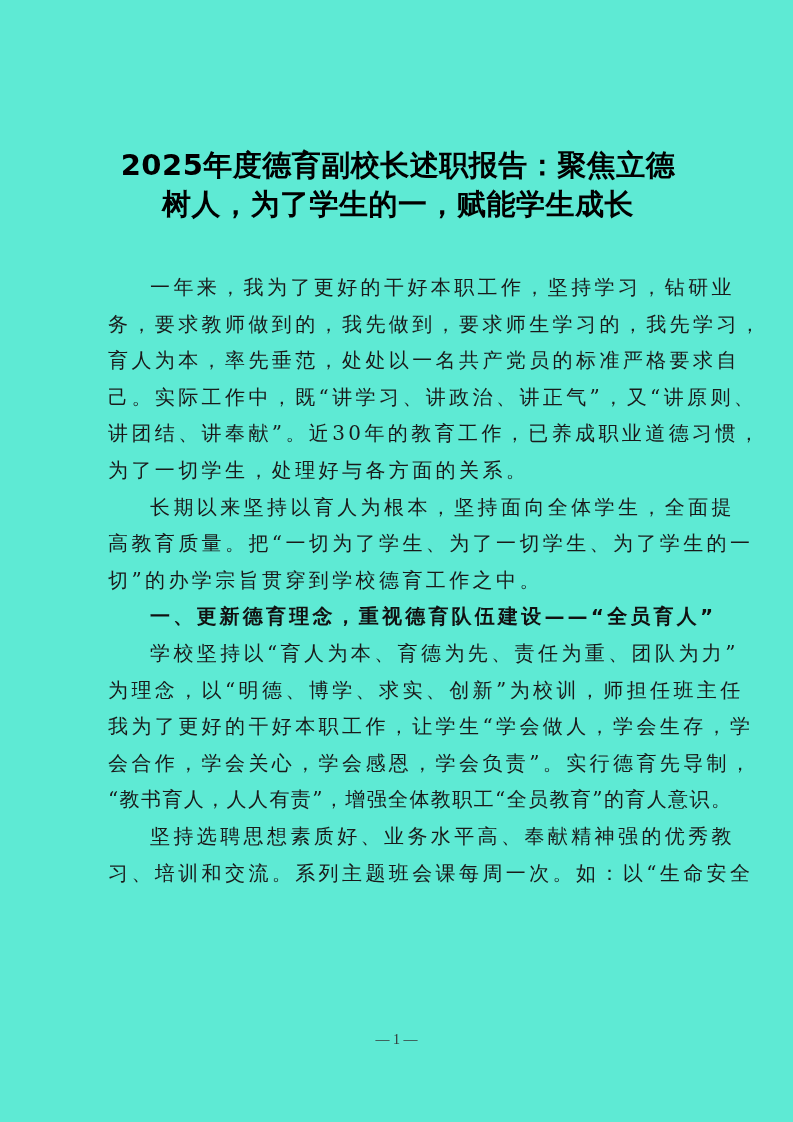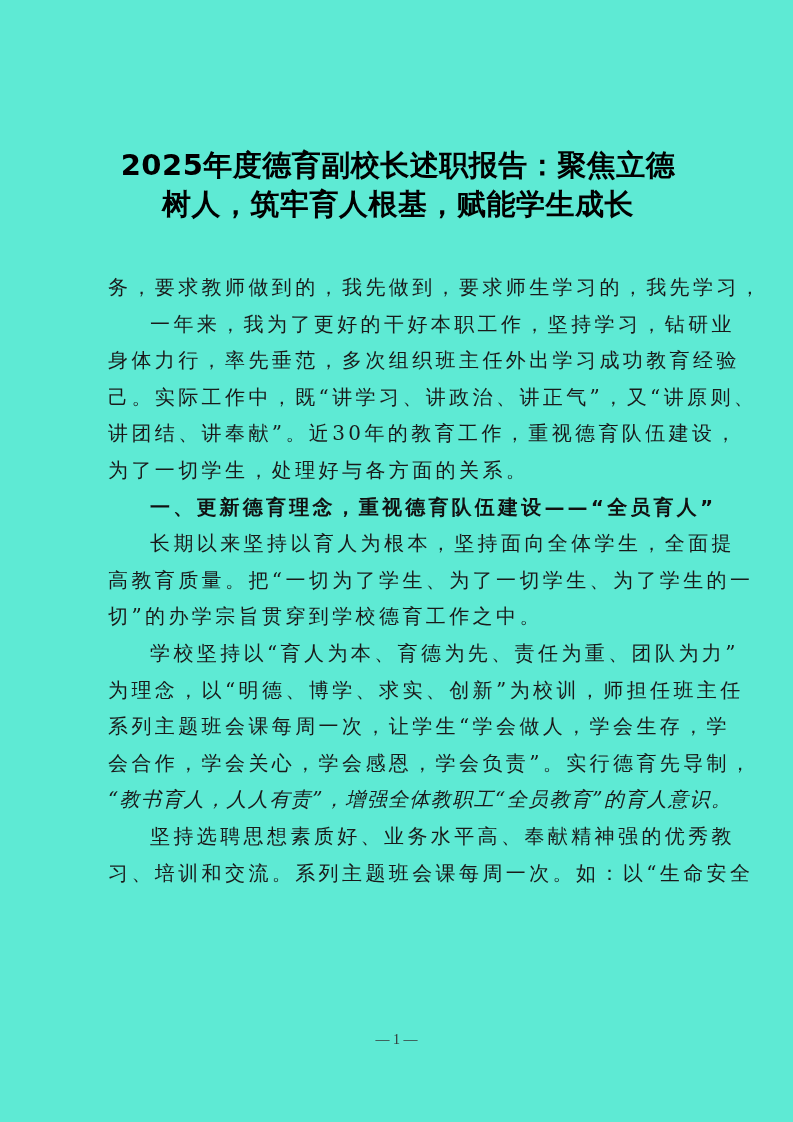--- a/index.html
+++ b/index.html
@@ -53,67 +53,67 @@
       overflow: visible;
       color: #1a1a1a;
     }
     .line.indent { padding-left: 42px; }
     .line.heading {
       font-family: "DejaVu Sans", "Liberation Sans", sans-serif;
       font-weight: bold;
       letter-spacing: 3.2px;
       color: #111111;
     }
-    .line.tight { letter-spacing: 1.4px; font-style: italic; }
+    .line.tight { letter-spacing: 1.4px; }
     .page-number {
       position: absolute;
       left: 0;
       width: 793px;
       top: 1032px;
       text-align: center;
       font-size: 14px;
       color: #333333;
       font-family: "Liberation Serif", serif;
     }
   </style>
 </head>
 <body>
 
 <div class="page">
 
   <h1 class="title">
     <span>2025年度德育副校长述职报告：聚焦立德</span>
-    <span>树人，筑牢育人根基，赋能学生成长</span>
+    <span>树人，为了学生的一，赋能学生成长</span>
   </h1>
 
   <div class="body">
 
     <div>
+      <div class="line indent">一年来，我为了更好的干好本职工作，坚持学习，钻研业</div>
       <div class="line">务，要求教师做到的，我先做到，要求师生学习的，我先学习，</div>
-      <div class="line indent">一年来，我为了更好的干好本职工作，坚持学习，钻研业</div>
-      <div class="line">身体力行，率先垂范，多次组织班主任外出学习成功教育经验</div>
+      <div class="line">育人为本，率先垂范，处处以一名共产党员的标准严格要求自</div>
       <div class="line">己。实际工作中，既“讲学习、讲政治、讲正气”，又“讲原则、</div>
-      <div class="line">讲团结、讲奉献”。近30年的教育工作，重视德育队伍建设，</div>
+      <div class="line">讲团结、讲奉献”。近30年的教育工作，已养成职业道德习惯，</div>
       <div class="line">为了一切学生，处理好与各方面的关系。</div>
-    </div>
-
-    <div>
-      <div class="line indent heading">一、更新德育理念，重视德育队伍建设——“全员育人”</div>
     </div>
 
     <div>
       <div class="line indent">长期以来坚持以育人为根本，坚持面向全体学生，全面提</div>
       <div class="line">高教育质量。把“一切为了学生、为了一切学生、为了学生的一</div>
       <div class="line">切”的办学宗旨贯穿到学校德育工作之中。</div>
     </div>
 
     <div>
+      <div class="line indent heading">一、更新德育理念，重视德育队伍建设——“全员育人”</div>
+    </div>
+
+    <div>
       <div class="line indent">学校坚持以“育人为本、育德为先、责任为重、团队为力”</div>
       <div class="line">为理念，以“明德、博学、求实、创新”为校训，师担任班主任</div>
-      <div class="line">系列主题班会课每周一次，让学生“学会做人，学会生存，学</div>
+      <div class="line">我为了更好的干好本职工作，让学生“学会做人，学会生存，学</div>
       <div class="line">会合作，学会关心，学会感恩，学会负责”。实行德育先导制，</div>
       <div class="line tight">“教书育人，人人有责”，增强全体教职工“全员教育”的育人意识。</div>
     </div>
 
     <div>
       <div class="line indent">坚持选聘思想素质好、业务水平高、奉献精神强的优秀教</div>
       <div class="line">习、培训和交流。系列主题班会课每周一次。如：以“生命安全</div>
     </div>
 
   </div>

